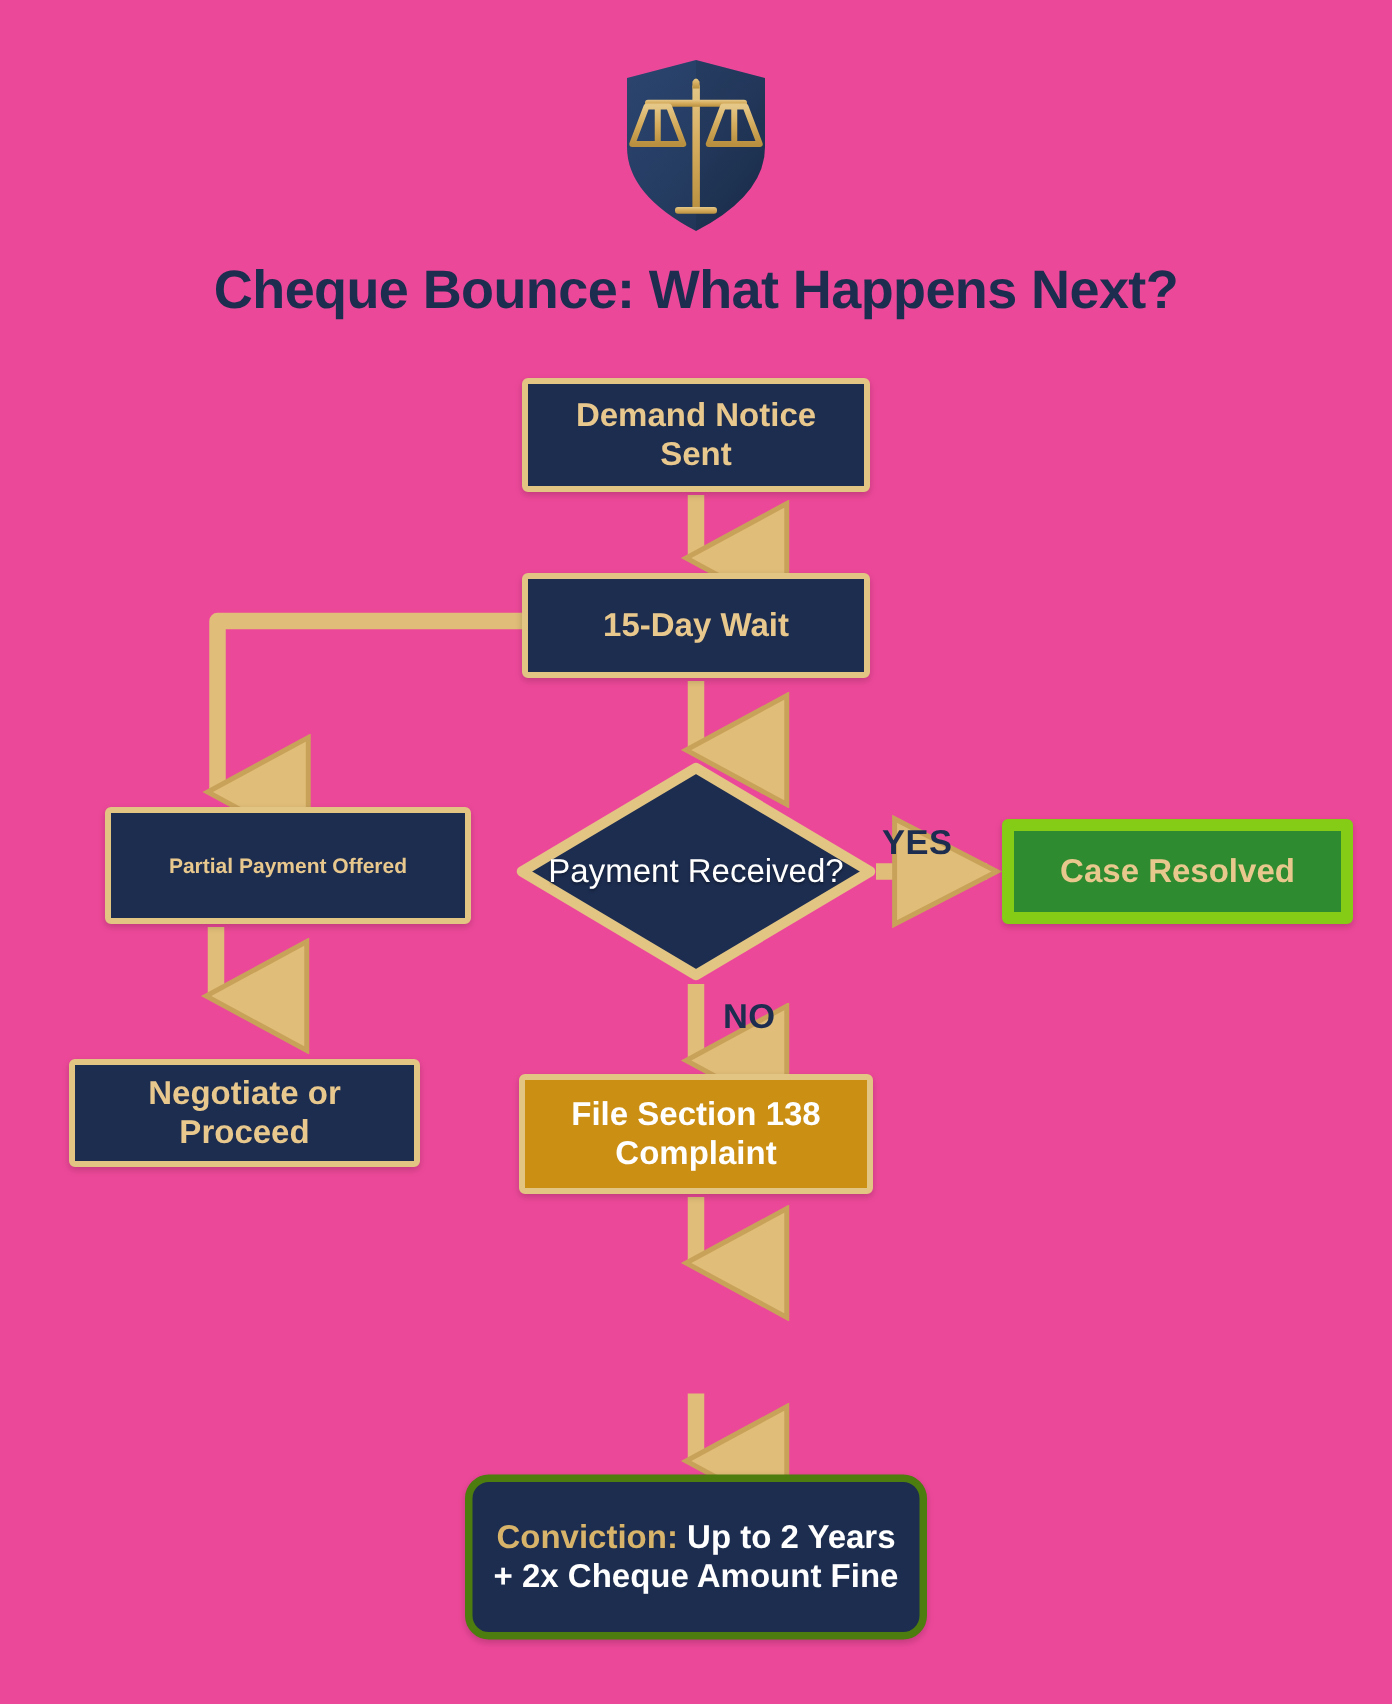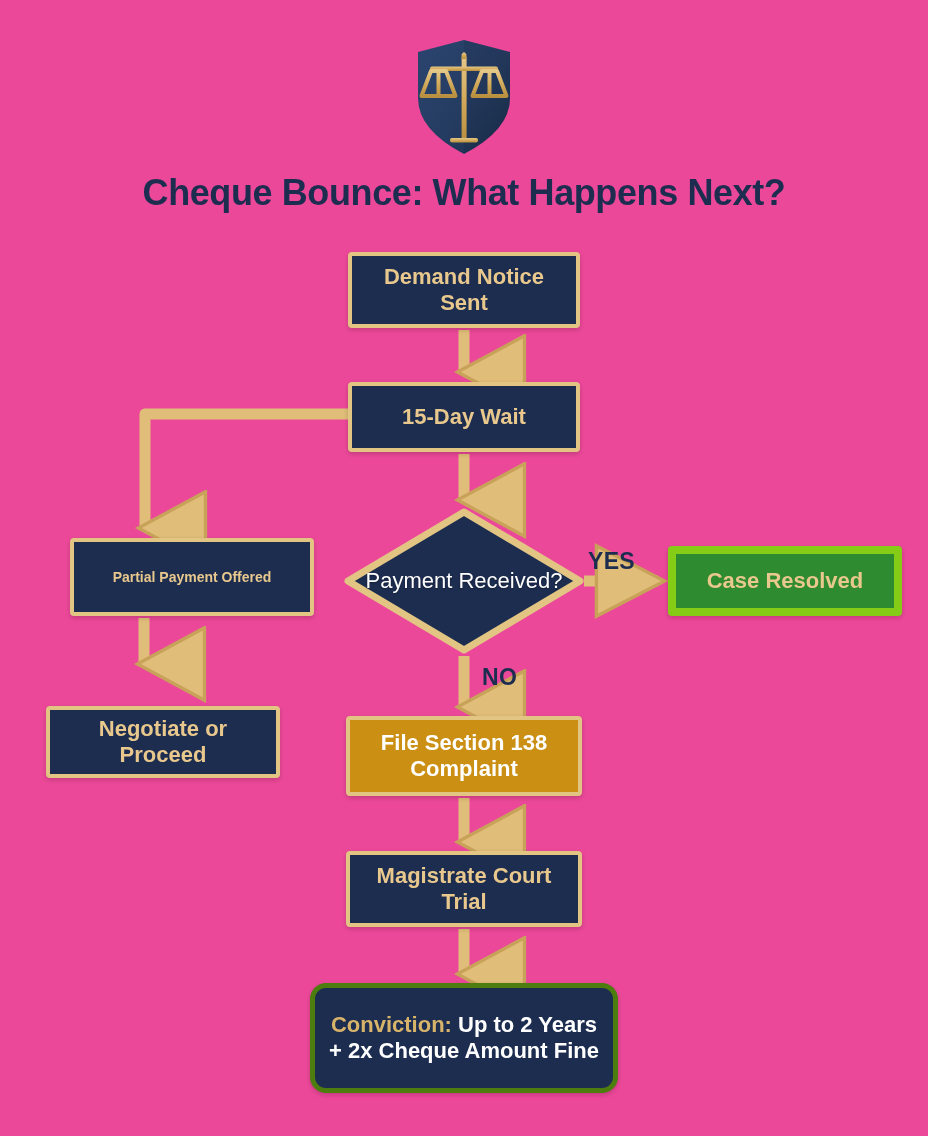--- a/index.html
+++ b/index.html
@@ -254,21 +254,20 @@
     <svg class="diamond-shape" viewBox="0 0 240 146" preserveAspectRatio="none" aria-hidden="true">
       <polygon points="120,4 236,73 120,142 4,73" fill="#1d2d50" stroke="#e3c583" stroke-width="7" stroke-linejoin="round"></polygon>
     </svg>
     <div class="diamond-label">Payment Received?</div>
   </div>
 
   <div class="node node-green" id="node-case-resolved">Case Resolved</div>
 
   <div class="node node-orange" id="node-file-complaint">File Section 138 Complaint</div>
 
-  <div class="node node-navy" id="node-magistrate">Magistrate Court Trial</div>
 
   <div class="node node-danger" id="node-conviction">
     <span><span class="conv-lead">Conviction:</span><span> Up to 2 Years + 2x Cheque Amount Fine</span></span>
   </div>
 
   <div class="branch-label" id="label-yes">YES</div>
 
   <div class="branch-label" id="label-no">NO</div>
 
 </div>

